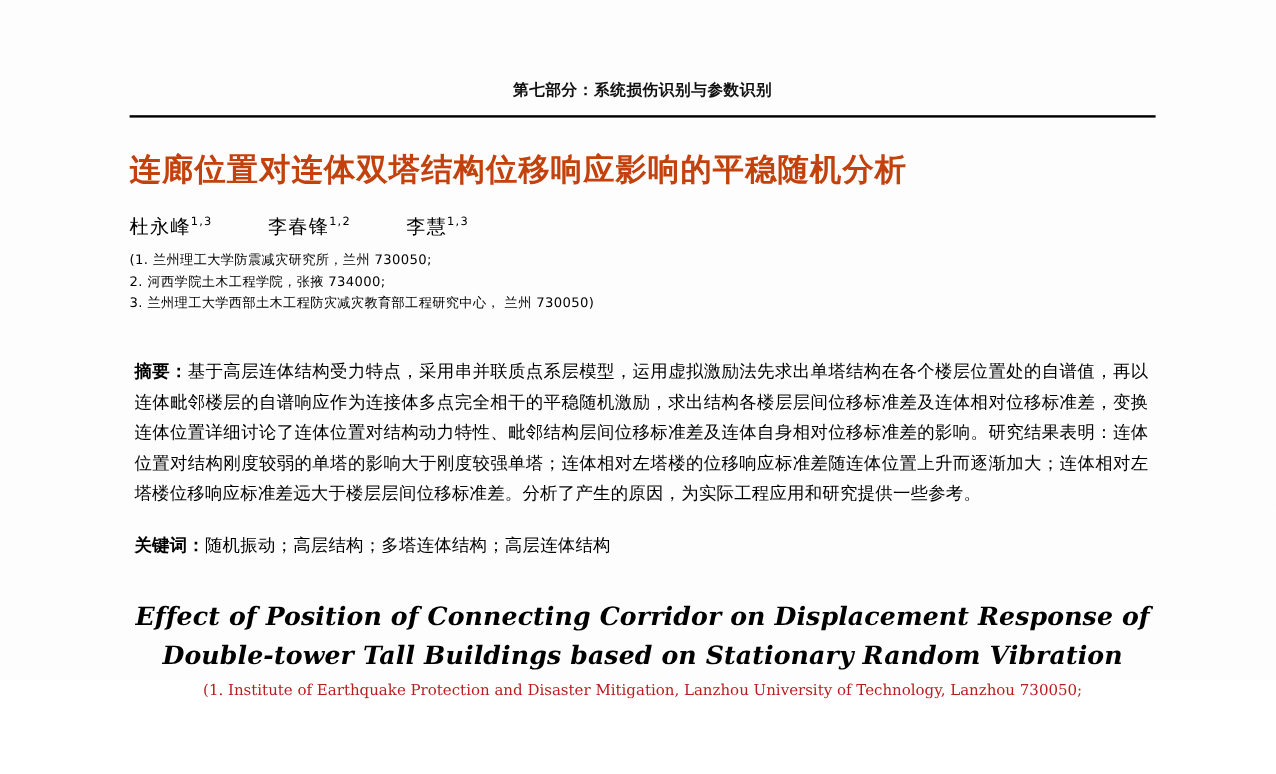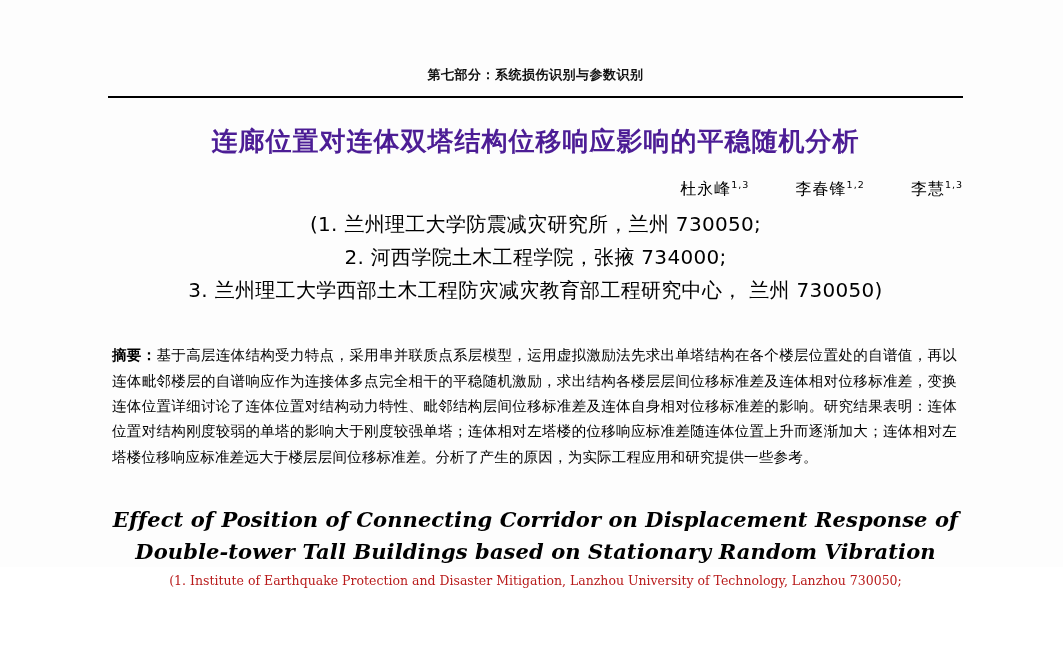--- a/index.html
+++ b/index.html
@@ -39,47 +39,46 @@
     color: #111;
   }
   .rule {
     border-top: 2px solid #000;
     margin-top: 12px;
     width: 100%;
   }
 
   
   .cn-title {
-    text-align: center;
     font-size: 26px;
     font-weight: bold;
     letter-spacing: 1px;
     margin-top: 26px;
-    color: #4c1d95;
+    color: #c2410c;
     font-family: "DejaVu Sans", sans-serif;
   }
 
   .authors {
-    text-align: right;
+    text-align: left;
     font-size: 16px;
     margin-top: 20px;
     letter-spacing: 1px;
   }
   .authors .gap {
     display: inline-block;
     width: 34px;
   }
   sup {
     font-size: 9.5px;
     vertical-align: super;
   }
 
   .affil {
-    text-align: center;
-    font-size: 20px;
+    text-align: left;
+    font-size: 11px;
     line-height: 1.65;
     margin-top: 8px;
     letter-spacing: 0.3px;
   }
   .affil div { white-space: nowrap; }
 
   
   .abstract {
     margin-top: 36px;
     font-size: 14.5px;
@@ -152,20 +151,23 @@
     <div class="affil">
       <div>(1. 兰州理工大学防震减灾研究所，兰州  730050;</div>
       <div>2. 河西学院土木工程学院，张掖  734000;</div>
       <div>3. 兰州理工大学西部土木工程防灾减灾教育部工程研究中心，  兰州 730050)</div>
     </div>
 
     <div class="abstract">
       <span class="abs-label">摘要：</span><span>基于高层连体结构受力特点，采用串并联质点系层模型，运用虚拟激励法先求出单塔结构在各个楼层位置处的自谱值，再以连体毗邻楼层的自谱响应作为连接体多点完全相干的平稳随机激励，求出结构各楼层层间位移标准差及连体相对位移标准差，变换连体位置详细讨论了连体位置对结构动力特性、毗邻结构层间位移标准差及连体自身相对位移标准差的影响。研究结果表明：连体位置对结构刚度较弱的单塔的影响大于刚度较强单塔；连体相对左塔楼的位移响应标准差随连体位置上升而逐渐加大；连体相对左塔楼位移响应标准差远大于楼层层间位移标准差。分析了产生的原因，为实际工程应用和研究提供一些参考。</span>
     </div>
 
+    <div class="keywords">
+      <span class="kw-label">关键词：</span><span>随机振动；高层结构；多塔连体结构；高层连体结构</span>
+    </div>
 
     <div class="en-title">
       <div>Effect of Position of Connecting Corridor on Displacement Response of</div>
       <div>Double-tower Tall Buildings based on Stationary Random Vibration</div>
     </div>
 
 
     <div class="en-affil">(1. Institute of Earthquake Protection and Disaster Mitigation, Lanzhou University of Technology, Lanzhou 730050;</div>
 
   </div>

